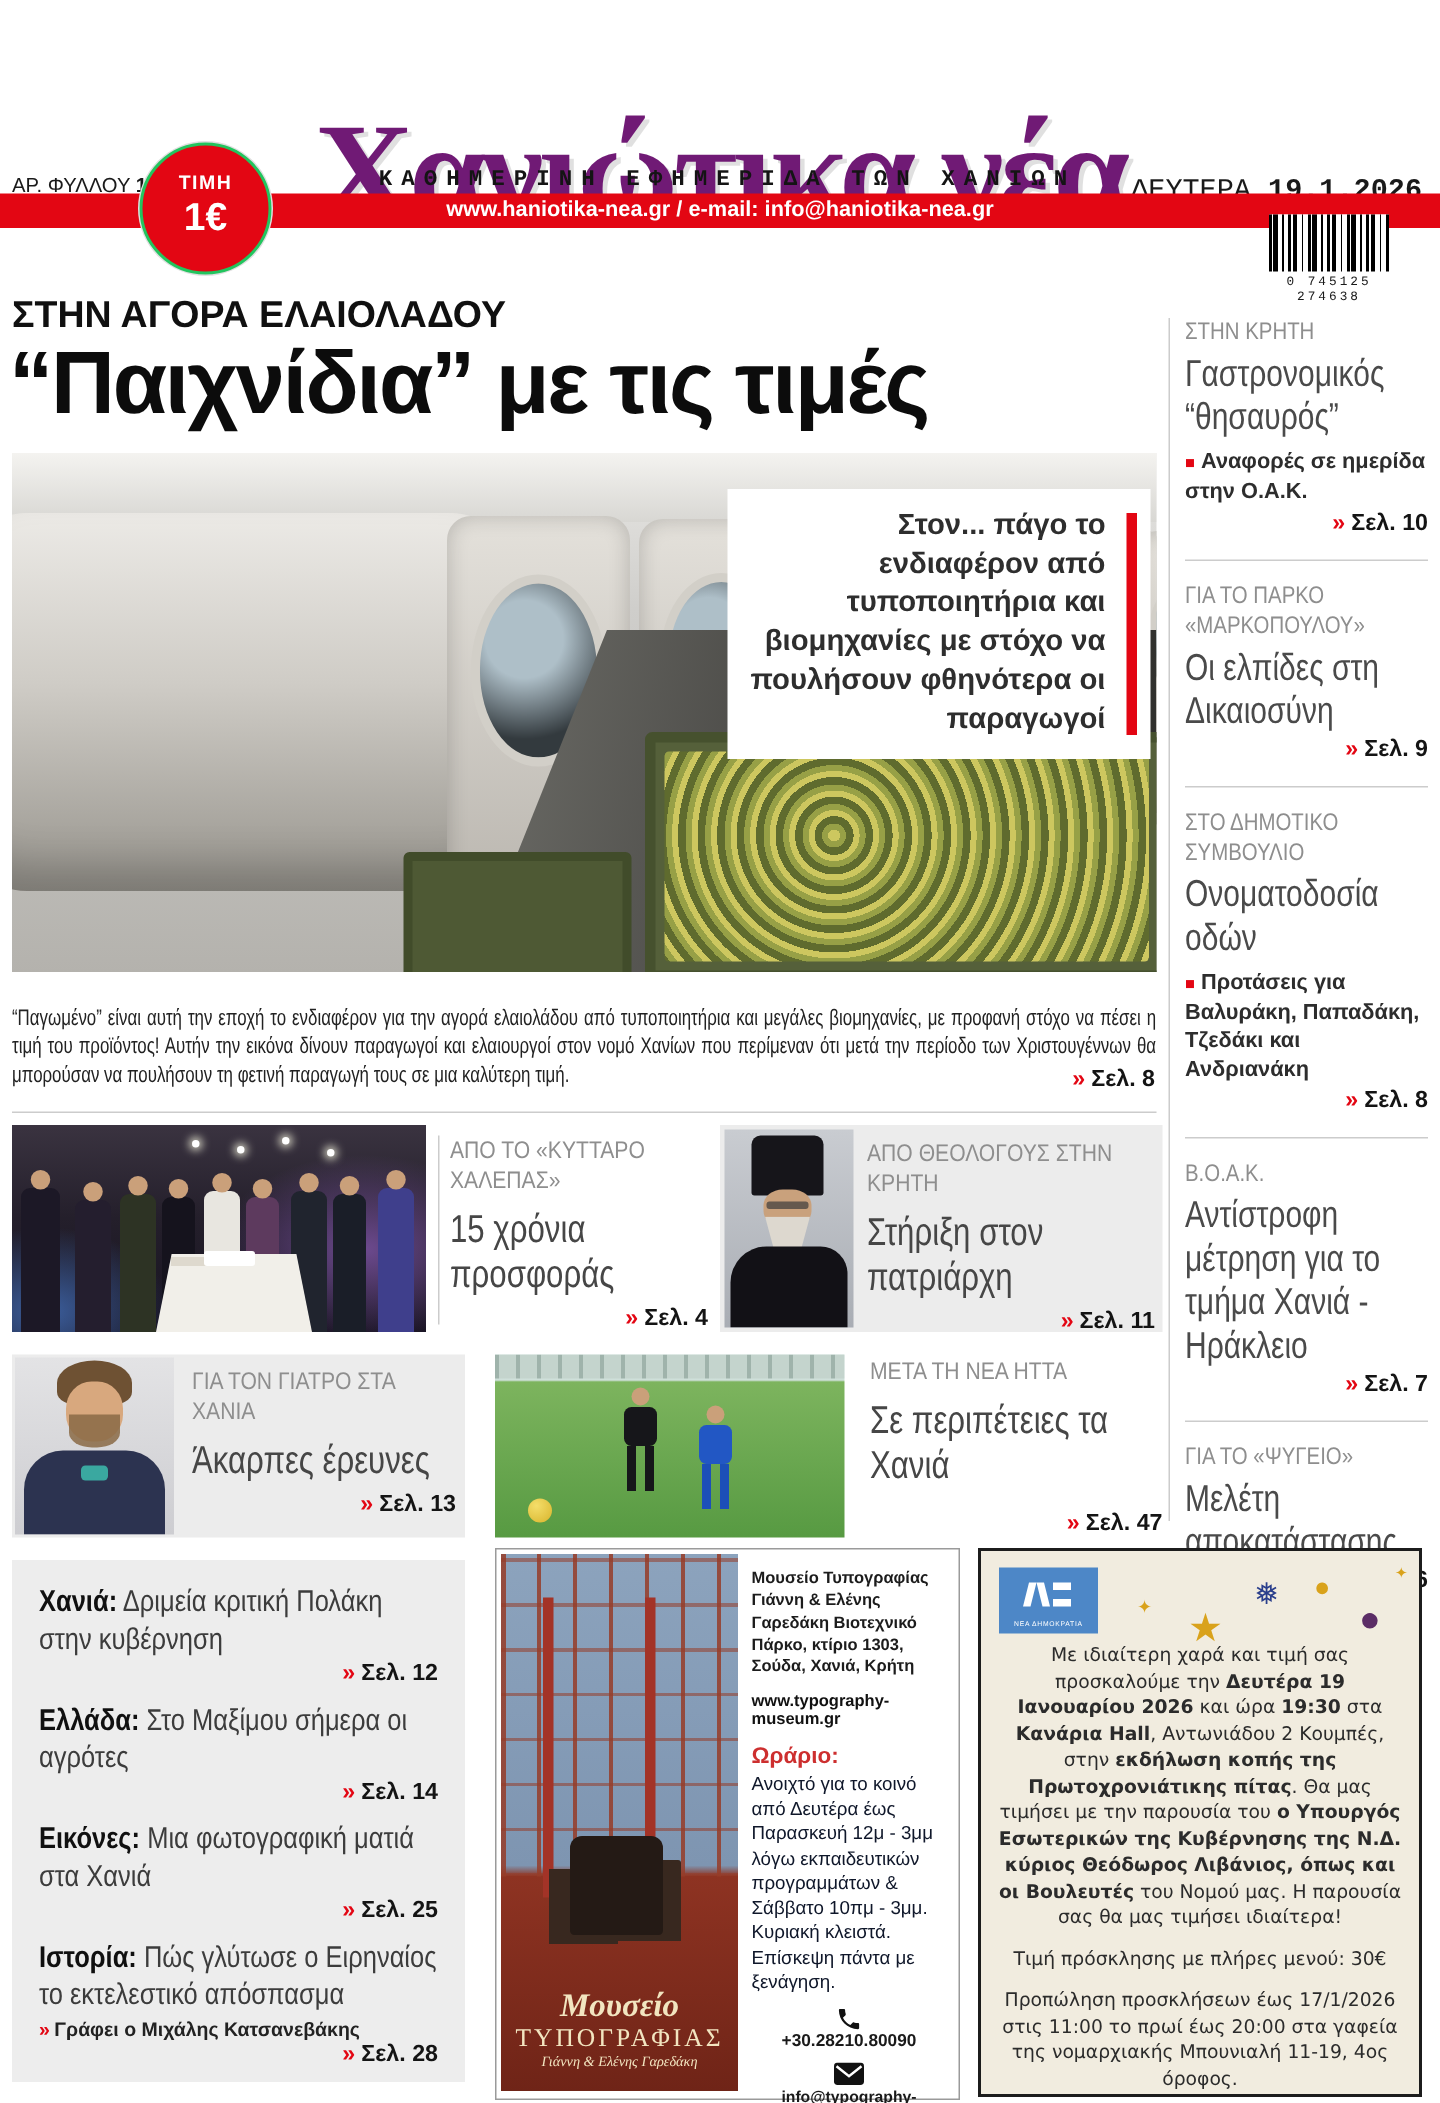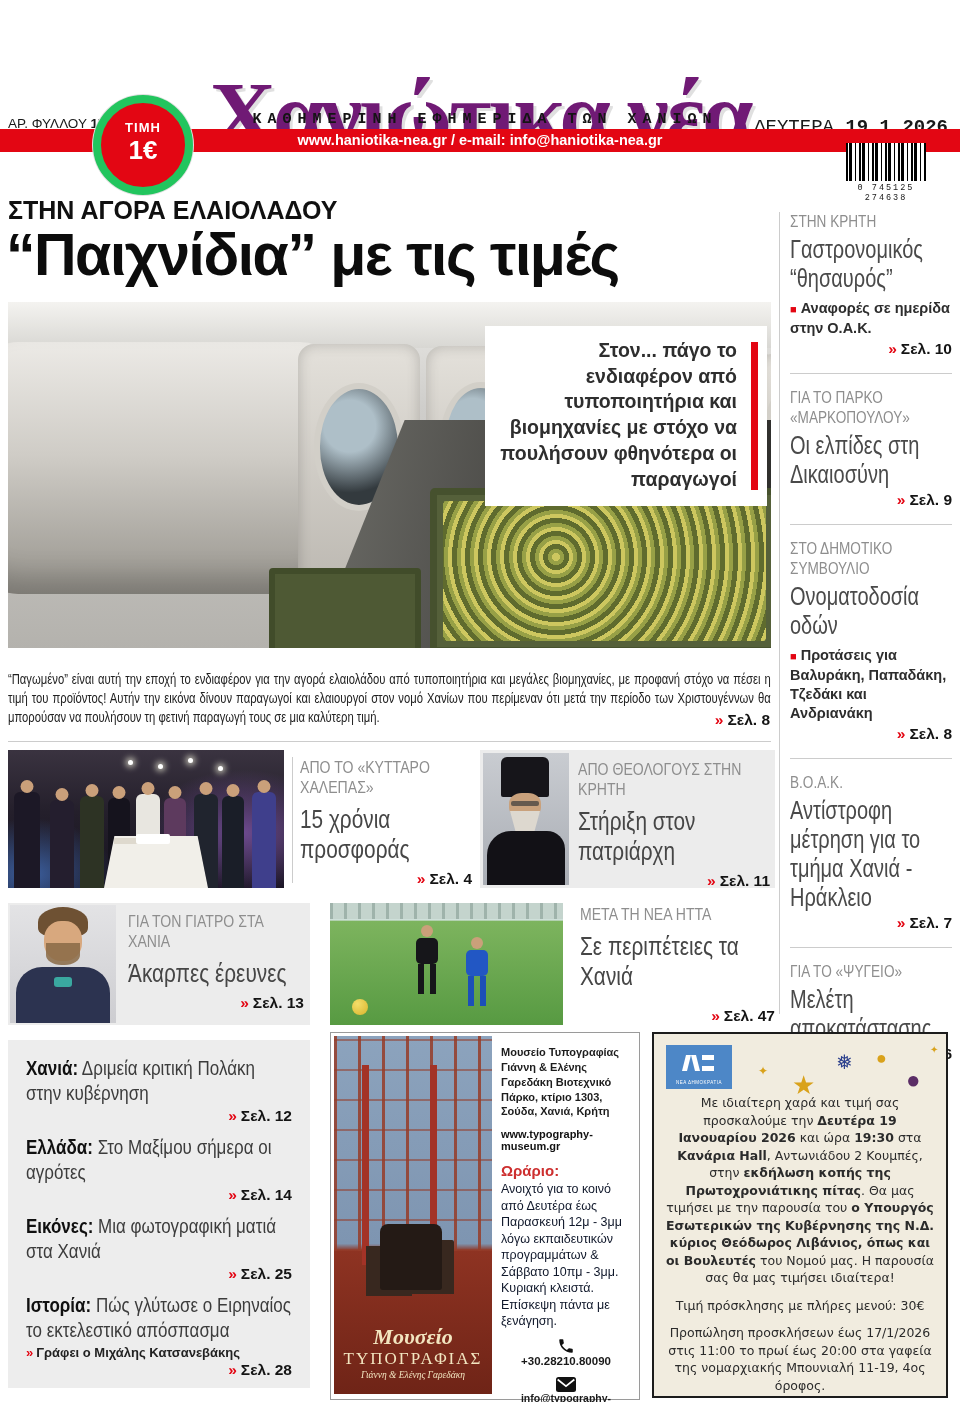--- a/index.html
+++ b/index.html
@@ -15,21 +15,21 @@
   .mast-issue{left:8px;top:116px;font-size:13.5px;color:#1a1a1a;}
   .mast-issue b{font-weight:700;}
   .mast-tagline{left:235px;top:111px;width:500px;text-align:center;
     font-family:Liberation Mono, monospace;font-weight:700;
     font-size:15px;letter-spacing:6px;color:#141414;white-space:nowrap;}
   .mast-date{right:12px;top:116px;font-size:19px;text-align:left;font-family:Liberation Mono, monospace;}
   .redbar{left:0;top:129px;width:960px;height:23px;background:#e30613;}
   .redbar span{display:block;text-align:center;color:#fff;font-weight:700;
     font-size:14.5px;line-height:23px;}
   .price{left:93px;top:95px;width:84px;height:84px;border-radius:50%;
-    background:#e30613;border:8px solid #22c55e;box-shadow:0 0 0 1px #e0e0e0;
+    background:#e30613;border:2px solid #22c55e;box-shadow:0 0 0 1px #e0e0e0;
     color:#fff;text-align:center;z-index:5;}
   .price .pl{margin-top:17px;font-size:13px;font-weight:700;letter-spacing:1px;}
   .price .pv{font-size:26px;font-weight:700;line-height:30px;}
   .barcode{left:846px;top:143px;width:80px;height:58px;background:#fff;}
   .barcode .bars{height:38px;background:repeating-linear-gradient(90deg,
       #000 0 2px,#fff 2px 3px,#000 3px 6px,#fff 6px 9px,#000 9px 10px,#fff 10px 13px);}
   .barcode .digits{font-family:"Liberation Mono","DejaVu Sans Mono",monospace;
       font-size:8.5px;letter-spacing:2px;text-align:center;margin-top:2px;}
 
   

